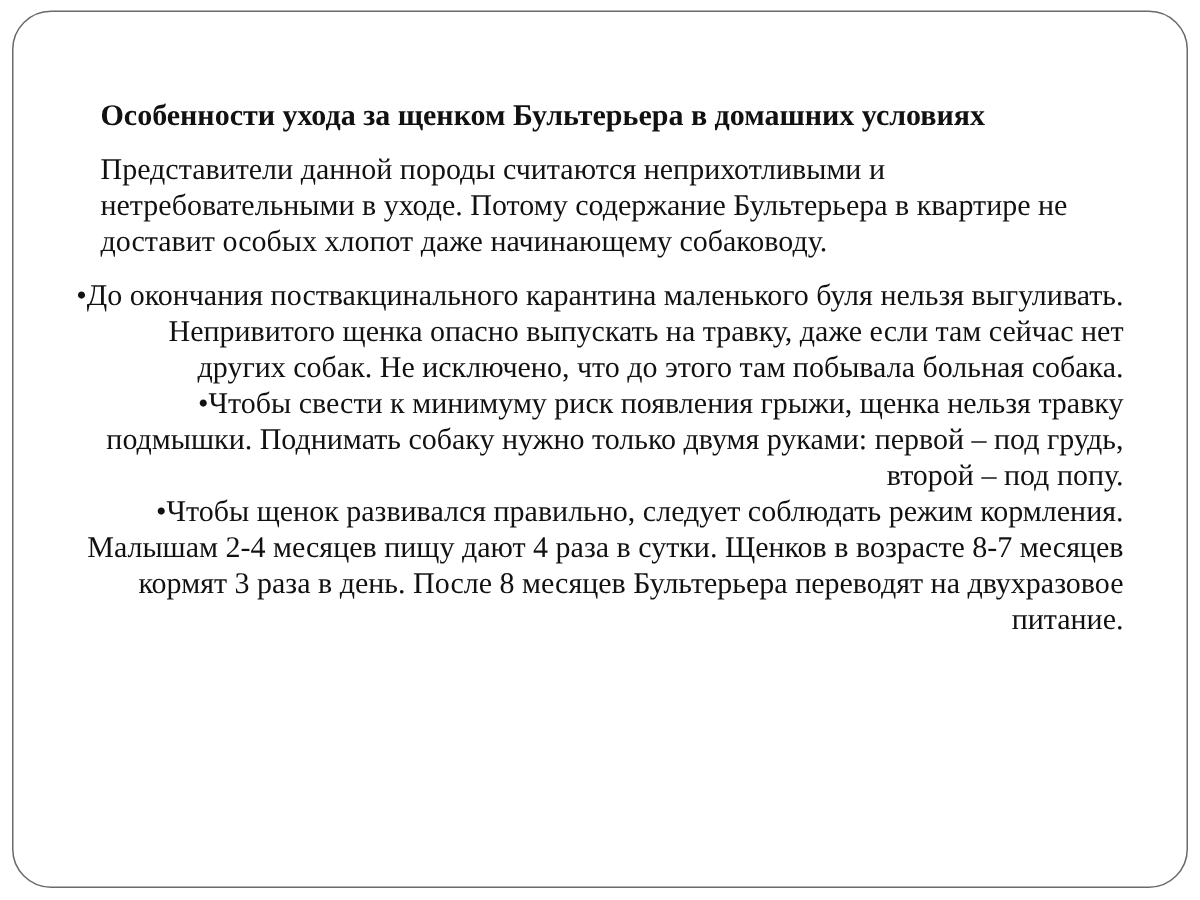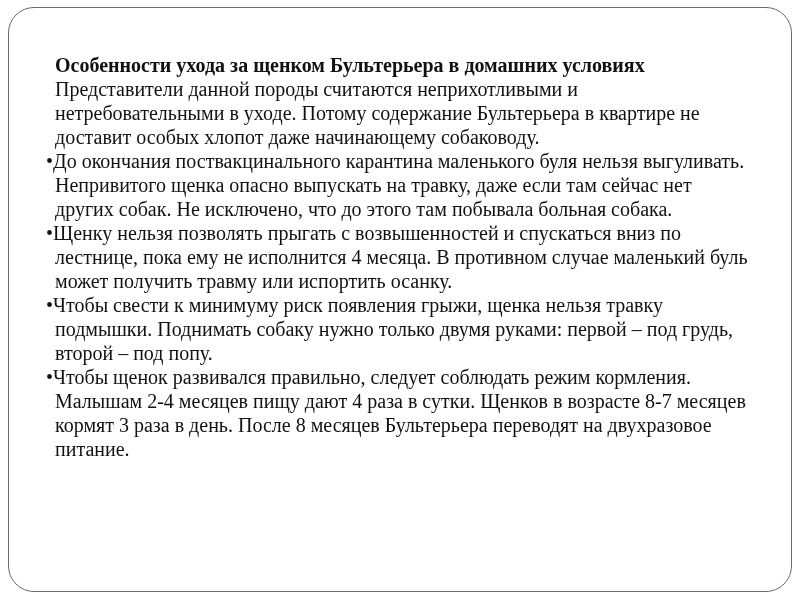--- a/index.html
+++ b/index.html
@@ -30,29 +30,30 @@
   .content {
     position: absolute;
     left: 55px;
     top: 53px;
     width: 694px;
     font-size: 20px;
     line-height: 24px;
     text-align: left;
   }
   .content p {
-    margin: 0;
+    margin: 12px;
     padding: 0;
   }
   .title {
     font-weight: bold;
   }
   .bullets {
     margin: 0;
     padding: 0;
+    text-align: right;
   }
   .bullet-item {
     margin: 0;
     padding: 0;
     text-indent: -9px; 
   }
   .bullet-item .marker {
     display: inline;
   }
 </style>
@@ -63,18 +64,17 @@
   <div class="slide-frame"></div>
 
   <div class="content">
     <p class="title">Особенности ухода за щенком Бультерьера в домашних условиях</p>
 
     <p>Представители данной породы считаются неприхотливыми и нетребовательными в уходе. Потому содержание Бультерьера в квартире не доставит особых хлопот даже начинающему собаководу.</p>
 
 
     <div class="bullets">
       <div class="bullet-item"><span class="marker">•</span><span>До окончания поствакцинального карантина маленького буля нельзя выгуливать. Непривитого щенка опасно выпускать на травку, даже если там сейчас нет других собак. Не исключено, что до этого там побывала больная собака.</span></div>
-      <div class="bullet-item"><span class="marker">•</span><span>Щенку нельзя позволять прыгать с возвышенностей и спускаться вниз по лестнице, пока ему не исполнится 4 месяца. В противном случае маленький буль может получить травму или испортить осанку.</span></div>
       <div class="bullet-item"><span class="marker">•</span><span>Чтобы свести к минимуму риск появления грыжи, щенка нельзя травку подмышки. Поднимать собаку нужно только двумя руками: первой – под грудь, второй – под попу.</span></div>
       <div class="bullet-item"><span class="marker">•</span><span>Чтобы щенок развивался правильно, следует соблюдать режим кормления. Малышам 2-4 месяцев пищу дают 4 раза в сутки. Щенков в возрасте 8-7 месяцев кормят 3 раза в день. После 8 месяцев Бультерьера переводят на двухразовое питание.</span></div>
     </div>
   </div>
 </div>
 
 </body></html>

